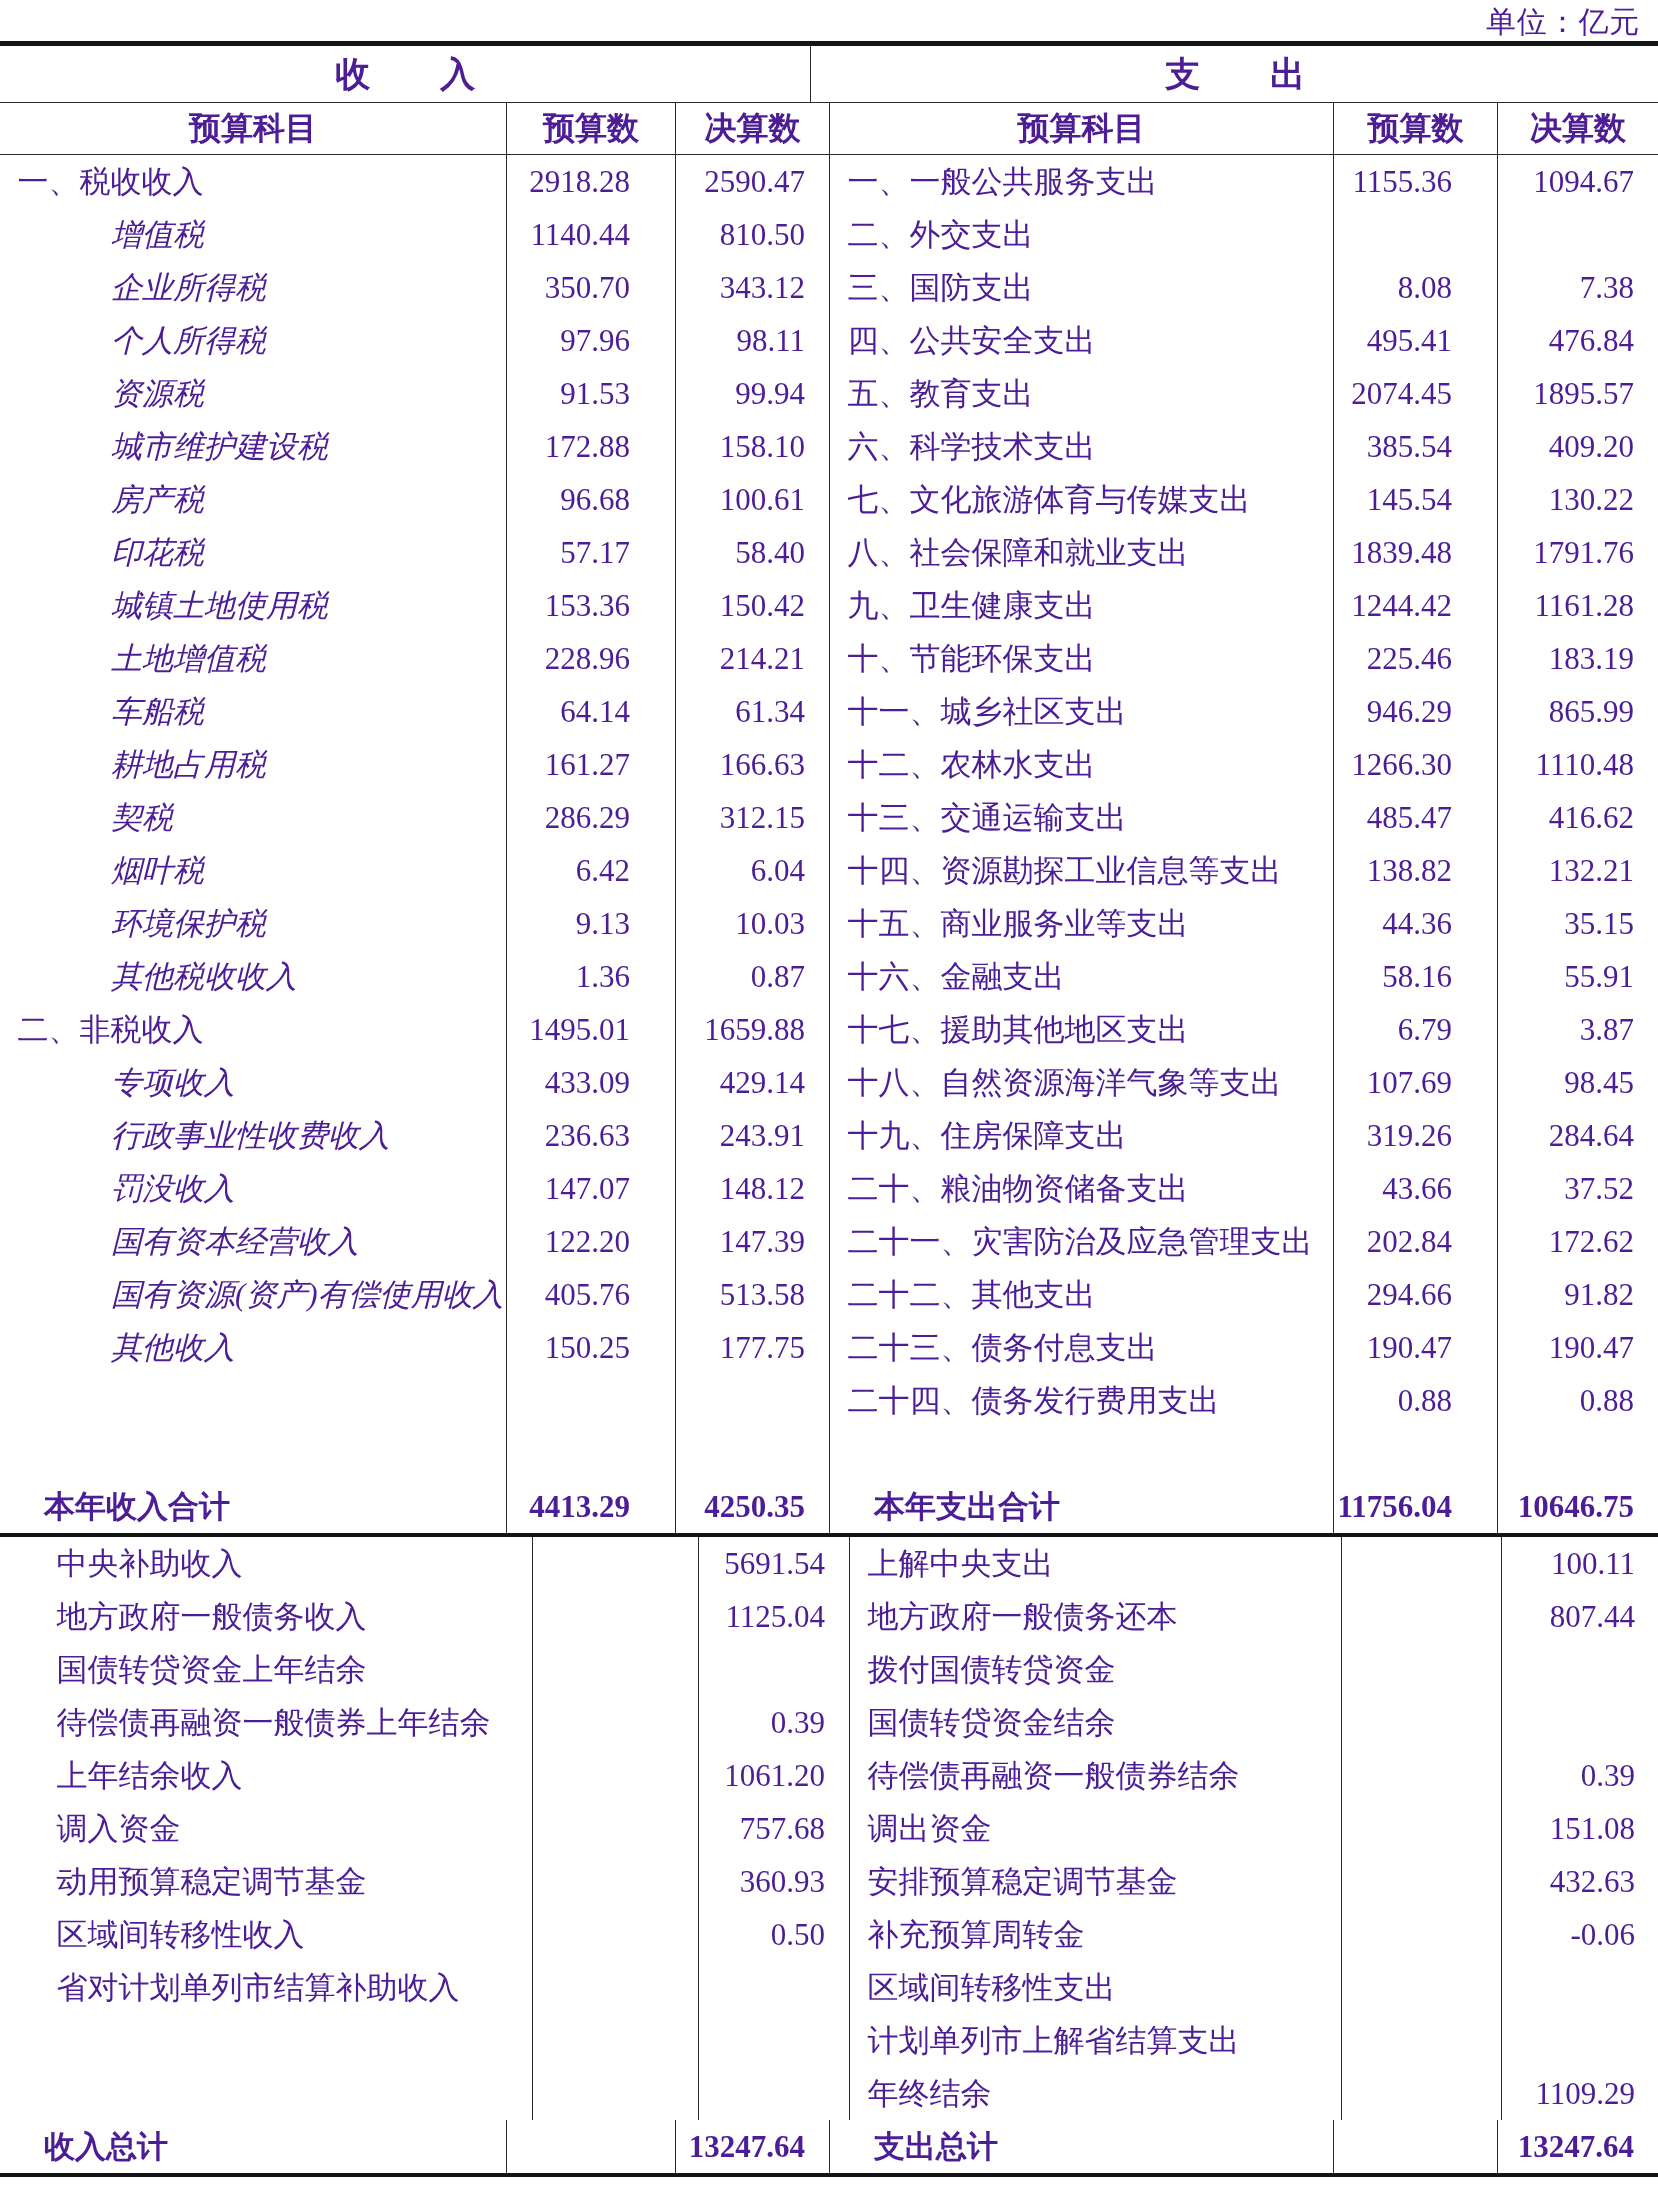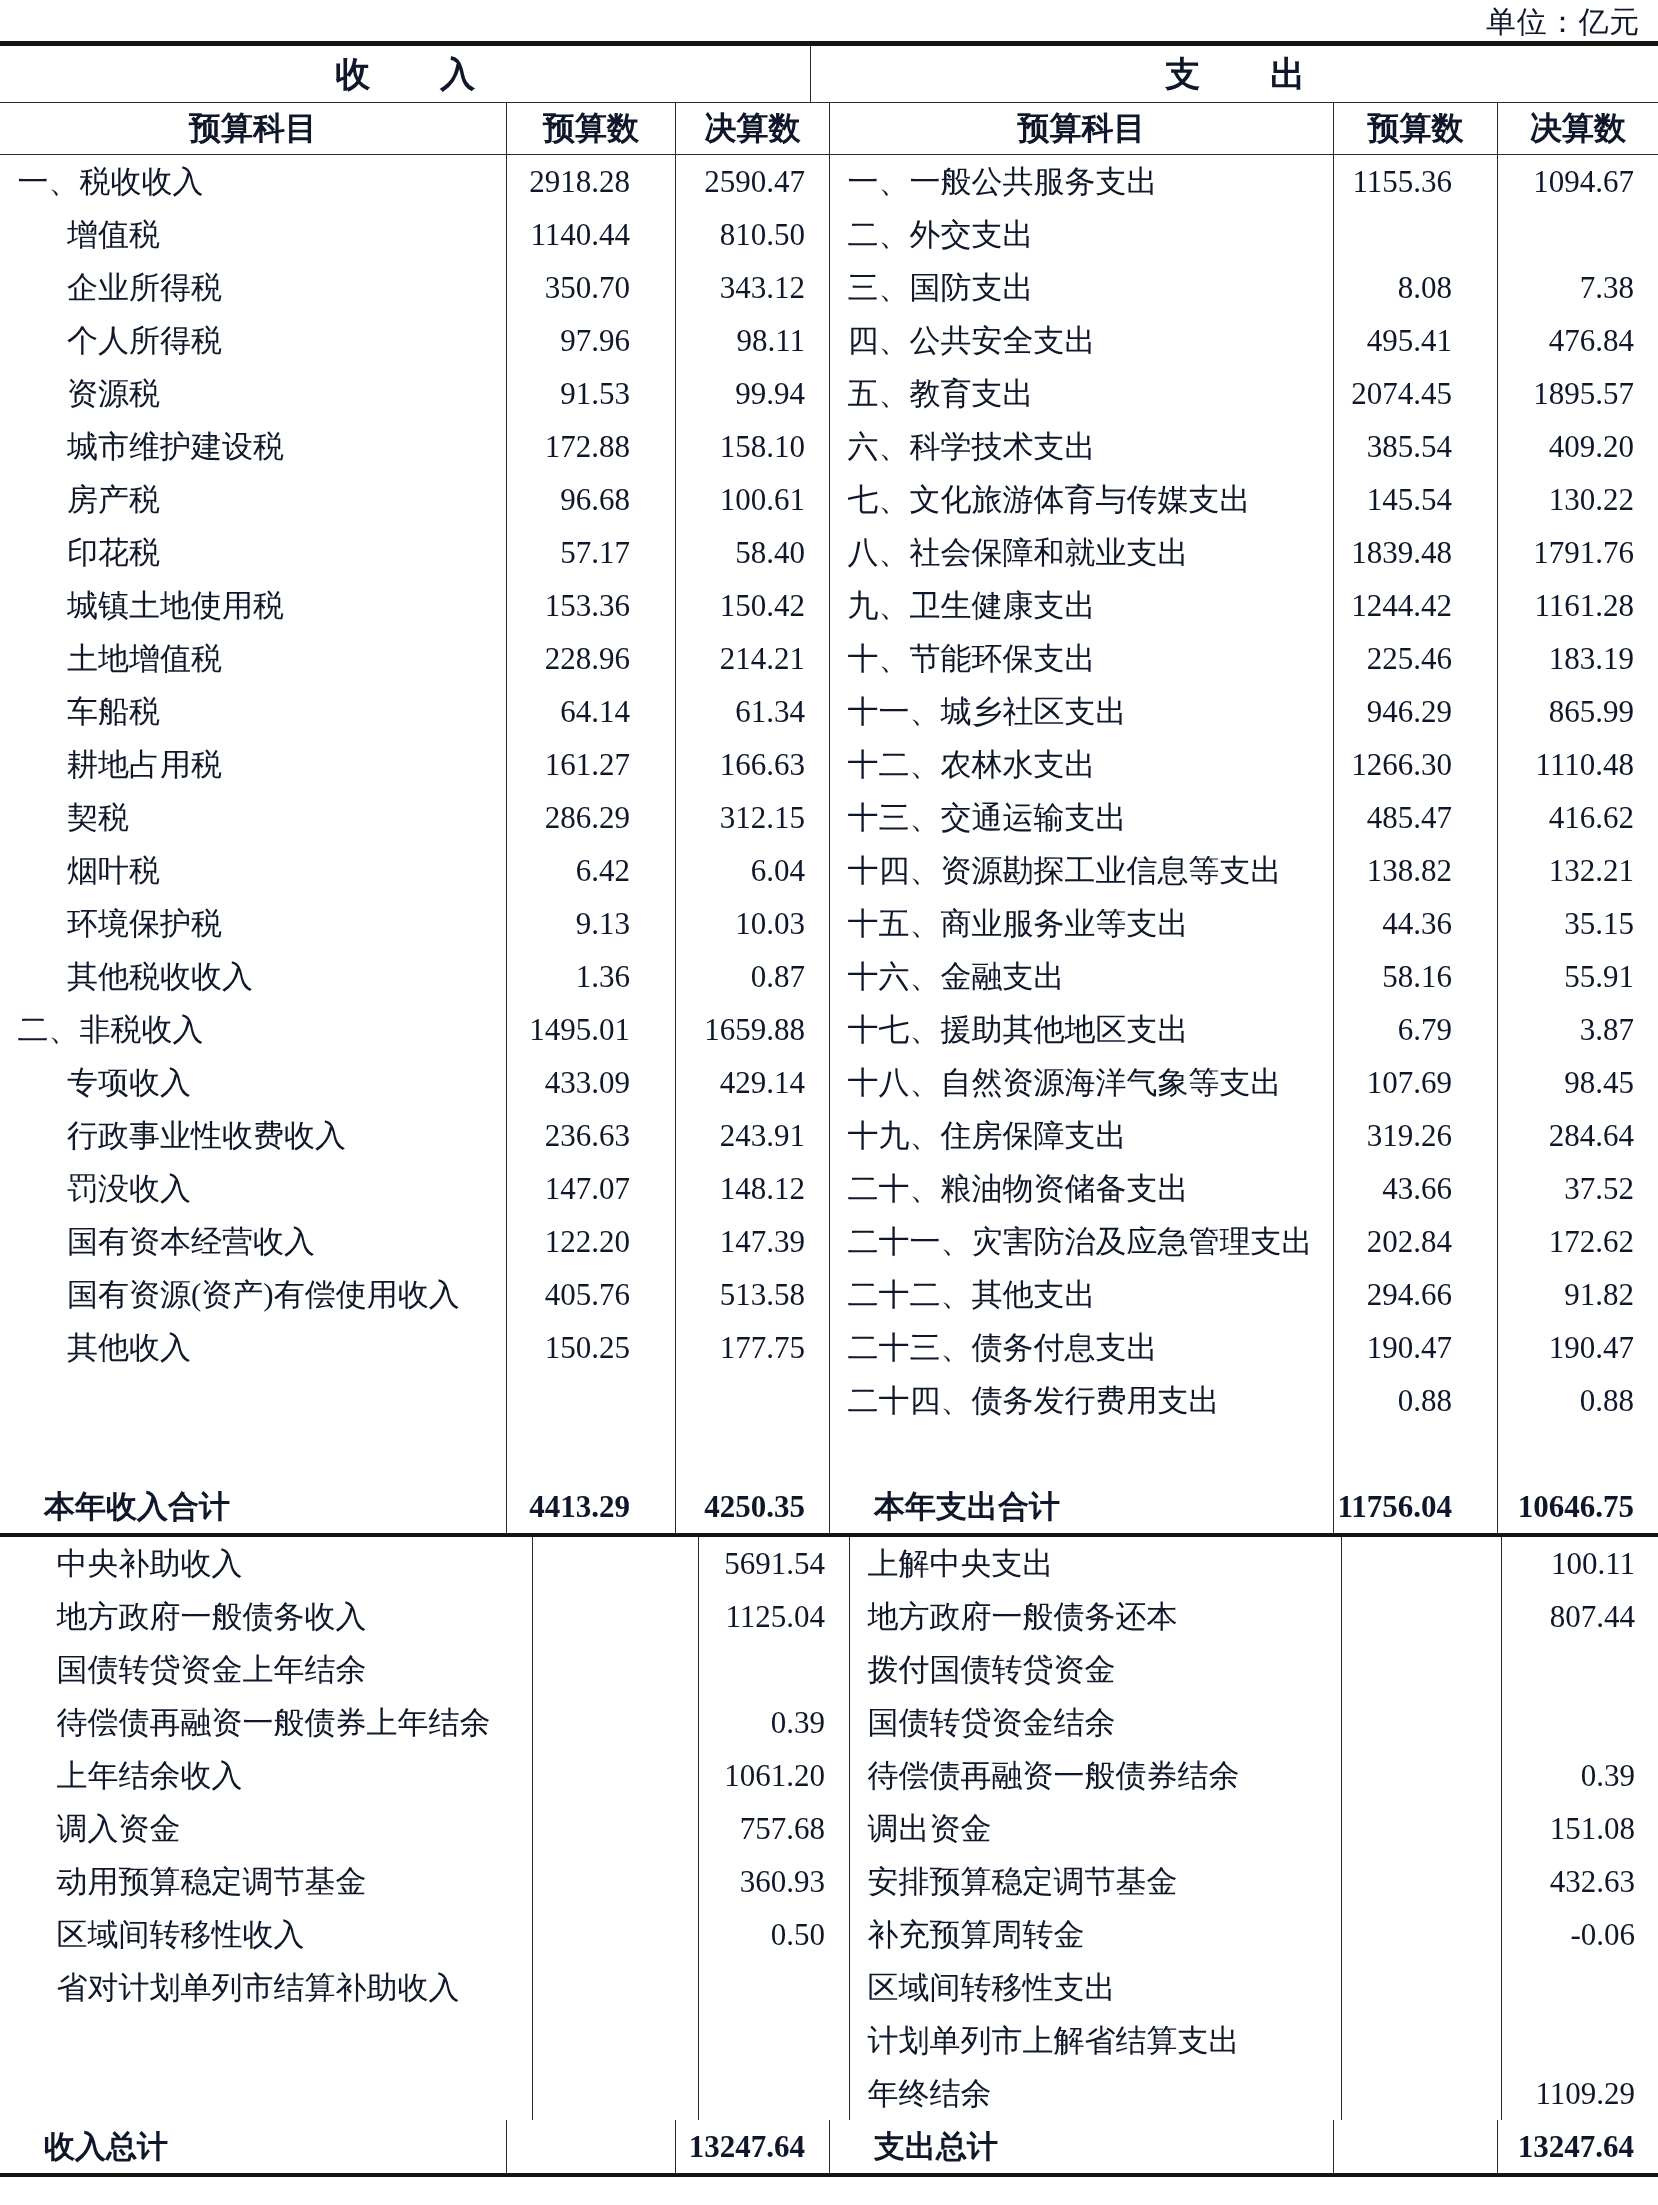--- a/index.html
+++ b/index.html
@@ -1,21 +1,21 @@
 <!DOCTYPE html>
 <html style="font-size:12.7px"><head>
 <meta charset="utf-8">
 <style>
   html, body { margin: 0; padding: 0; background: #ffffff; }
   #page {
     position: relative;
     width: 1659px;
     height: 2205px;
     background: #ffffff;
-    color: #0f172a;
+    color: #4c1d95;
     font-family: "Liberation Serif", "DejaVu Serif", serif;
     overflow: hidden;
   }
   .unit-row {
     height: 41px;
     line-height: 43px;
     text-align: right;
     padding-right: 19px;
     font-size: 30px;
     letter-spacing: 0.8px;
@@ -44,21 +44,21 @@
   .band-title .cell { justify-content: center; font-size: 35px; font-weight: 700; }
   .half-left  { width: 829px; }
   .half-right { width: 868px; border-left: 1.6px solid #2b2b2b; }
 
   .band-cols { height: 51px; border-bottom: 1.6px solid #2b2b2b; }
   .band-cols .cell { font-size: 32px; font-weight: 700; justify-content: center; }
 
   .r-item  { height: 53px; }
   .r-carry { height: 53px; padding-left: 39px; }
   .label-cell { font-size: 31px; padding-left: 17.5px; }
-  .indent1 { padding-left: 67px; }
+  .indent1 { padding-left: 111px; font-style: italic; }
   .num-cell { font-size: 31px; justify-content: flex-end; }
   .c2.num-cell, .c5.num-cell { padding-right: 45px; }
   .c3.num-cell, .c6.num-cell { padding-right: 24px; }
 
   .bold-row .cell { font-weight: 700; padding-left: 44px; }
   .thick-after { border-bottom: 4px solid #141414; }
 </style>
 </head>
 <body>
 

